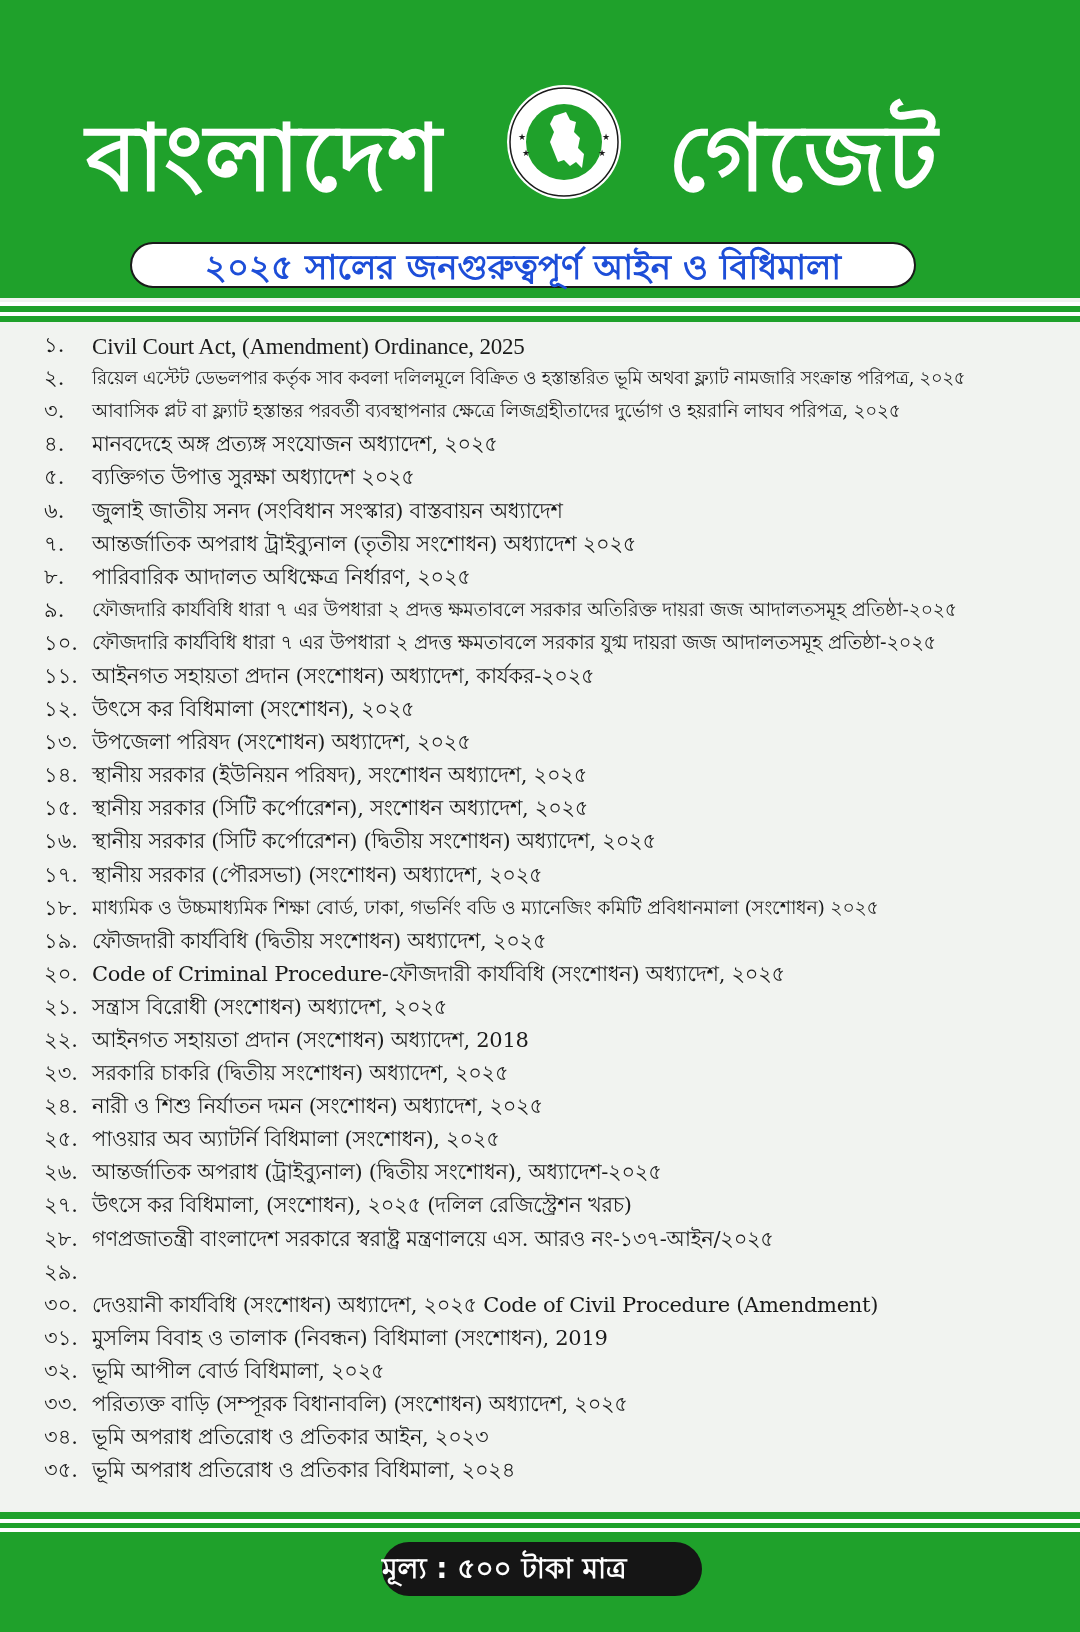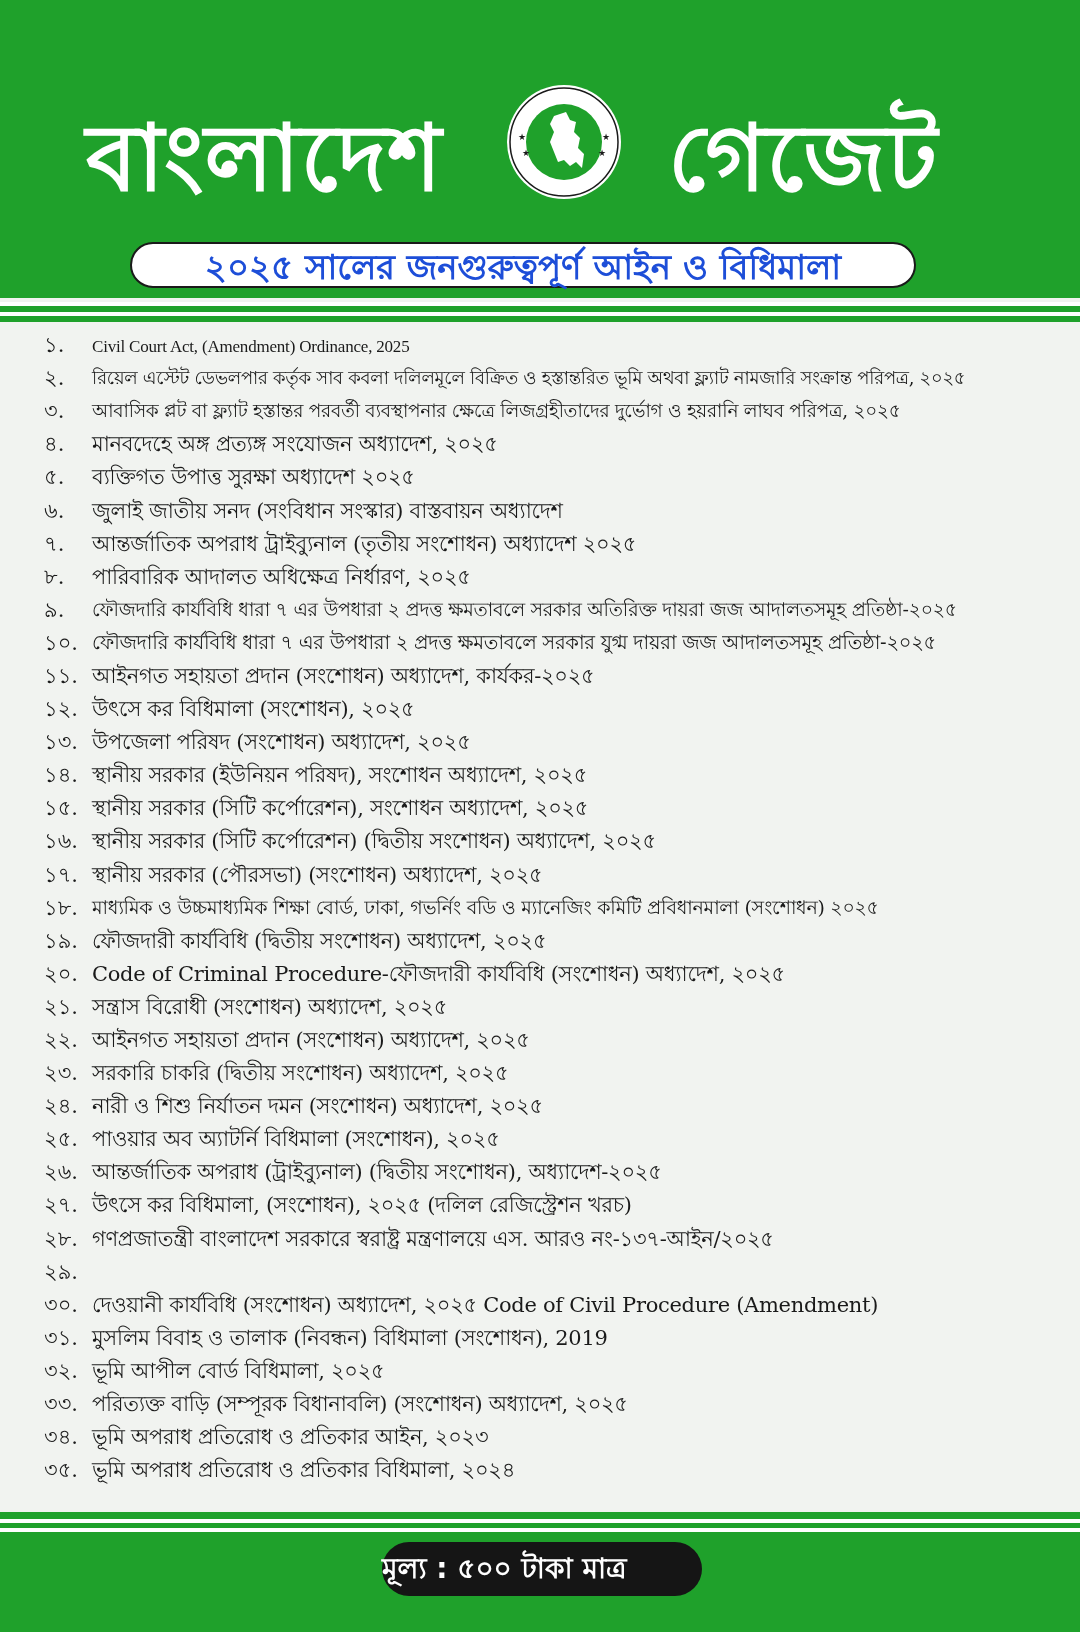--- a/index.html
+++ b/index.html
@@ -100,21 +100,21 @@
     display: inline-block;
     min-width: 48px;
     font-family: "DejaVu Serif", serif;
   }
   .item-text {
     font-family: "DejaVu Serif", serif;
     letter-spacing: -0.3px;
   }
   .item-text.en {
     font-family: "Liberation Serif", serif;
-    font-size: 17px;
+    font-size: 23px;
     letter-spacing: -0.2px;
     text-align: right;
   }
   .bottom-band {
     position: absolute;
     left: 0; top: 1512px;
     width: 1080px;
     height: 120px;
     background: #1fa12b;
   }
@@ -242,21 +242,21 @@
     <li class="list-item">
         <span class="item-num">২০.</span>
         <span class="item-text">Code of Criminal Procedure-ফৌজদারী কার্যবিধি (সংশোধন) অধ্যাদেশ, ২০২৫</span>
       </li>
     <li class="list-item">
         <span class="item-num">২১.</span>
         <span class="item-text">সন্ত্রাস বিরোধী (সংশোধন) অধ্যাদেশ, ২০২৫</span>
       </li>
     <li class="list-item">
         <span class="item-num">২২.</span>
-        <span class="item-text">আইনগত সহায়তা প্রদান (সংশোধন) অধ্যাদেশ, ২০২৫</span>
+        <span class="item-text">আইনগত সহায়তা প্রদান (সংশোধন) অধ্যাদেশ, 2018</span>
       </li>
     <li class="list-item">
         <span class="item-num">২৩.</span>
         <span class="item-text">সরকারি চাকরি (দ্বিতীয় সংশোধন) অধ্যাদেশ, ২০২৫</span>
       </li>
     <li class="list-item">
         <span class="item-num">২৪.</span>
         <span class="item-text">নারী ও শিশু নির্যাতন দমন (সংশোধন) অধ্যাদেশ, ২০২৫</span>
       </li>
     <li class="list-item">

